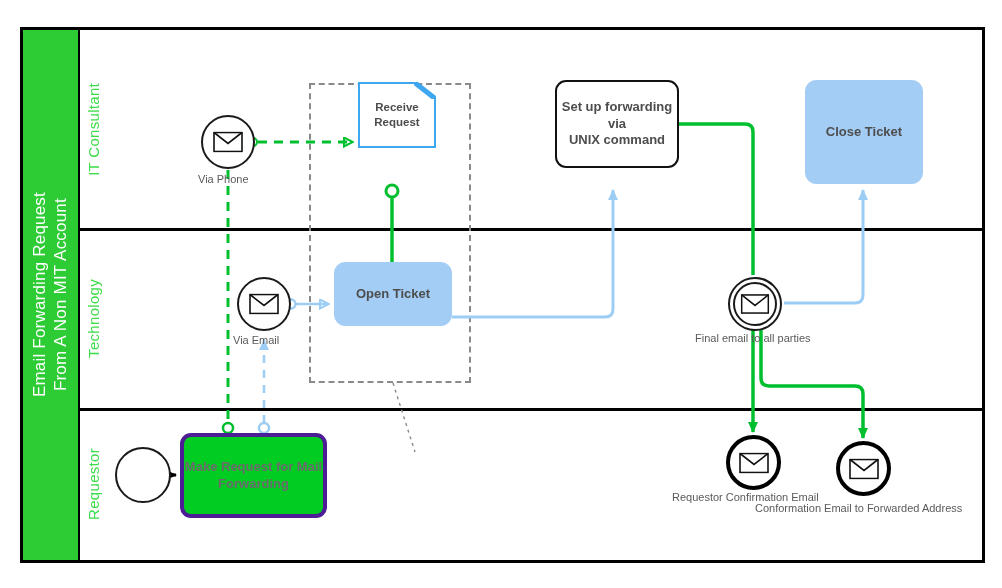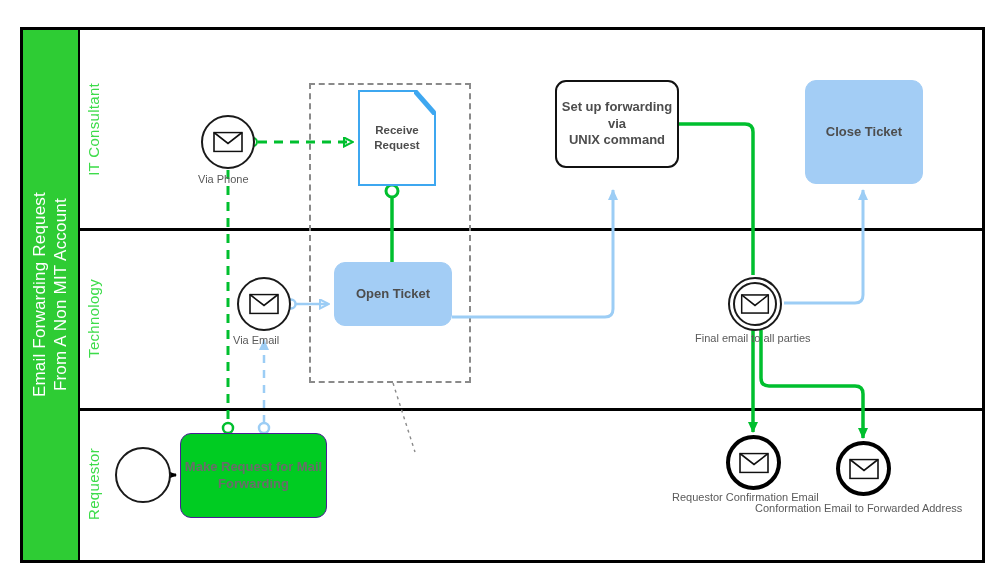--- a/index.html
+++ b/index.html
@@ -28,21 +28,21 @@
   .lane-div{position:absolute;left:78px;width:905px;height:0;
             border-top:3px solid #000;}
   .lane-sep{position:absolute;left:78px;top:30px;width:0;height:530px;
             border-left:2px solid #000;}
 
   
   .task{position:absolute;border-radius:11px;display:flex;align-items:center;
         justify-content:center;text-align:center;font-size:13px;
         font-weight:bold;color:#4d4d4d;line-height:1.3;box-sizing:border-box;}
   .task.blue{background:#a3cdf5;border:1px solid #a3cdf5;}
-  .task.green{background:#00cc22;border:1px solid #4c1d95;color:#6b6b6b;}
+  .task.green{background:#00cc22;border:4px solid #4c1d95;color:#6b6b6b;}
   .task.white{background:#fff;border:2px solid #111;}
 
   .doc{position:absolute;box-sizing:border-box;}
   .doc .body{position:absolute;inset:0;border:2px solid #3ea7f0;
              background:#fff;
              clip-path:polygon(0 0, 72% 0, 100% 26%, 100% 100%, 0 100%);}
   .doc .fold{position:absolute;right:0;top:0;width:28%;height:26%;}
   .doc .lbl{position:absolute;inset:0;display:flex;align-items:center;
             justify-content:center;text-align:center;font-size:11.5px;
             font-weight:bold;color:#4d4d4d;line-height:1.3;}
@@ -165,21 +165,21 @@
   </svg>
 
   <div class="evt thin" style="left:201px;top:115px;width:54px;height:54px">
     <svg class="env" width="30" height="21" viewBox="0 0 30 21">
       <rect x="1" y="1" width="28" height="19" fill="#fff" stroke="#111" stroke-width="1.6"></rect>
       <path d="M1,1 L15,12 L29,1" fill="none" stroke="#111" stroke-width="1.6"></path>
     </svg>
   </div>
   <div class="evt-label" style="left:198px;top:173px">Via Phone</div>
 
-  <div class="doc" style="left:358px;top:90px;width:78px;height:96px">
+  <div class="doc" style="left:358px;top:82px;width:78px;height:66px">
     <div class="body"></div>
     <svg class="fold" viewBox="0 0 100 100" preserveAspectRatio="none">
       <path d="M0,0 L100,100" stroke="#3ea7f0" stroke-width="5" fill="none" vector-effect="non-scaling-stroke"></path>
     </svg>
     <div class="lbl" style="white-space:pre-line">Receive
 Request</div>
   </div>
 
   <div class="task white" style="left:555px;top:80px;width:124px;height:88px">
     <span style="white-space:pre-line">Set up forwarding via

